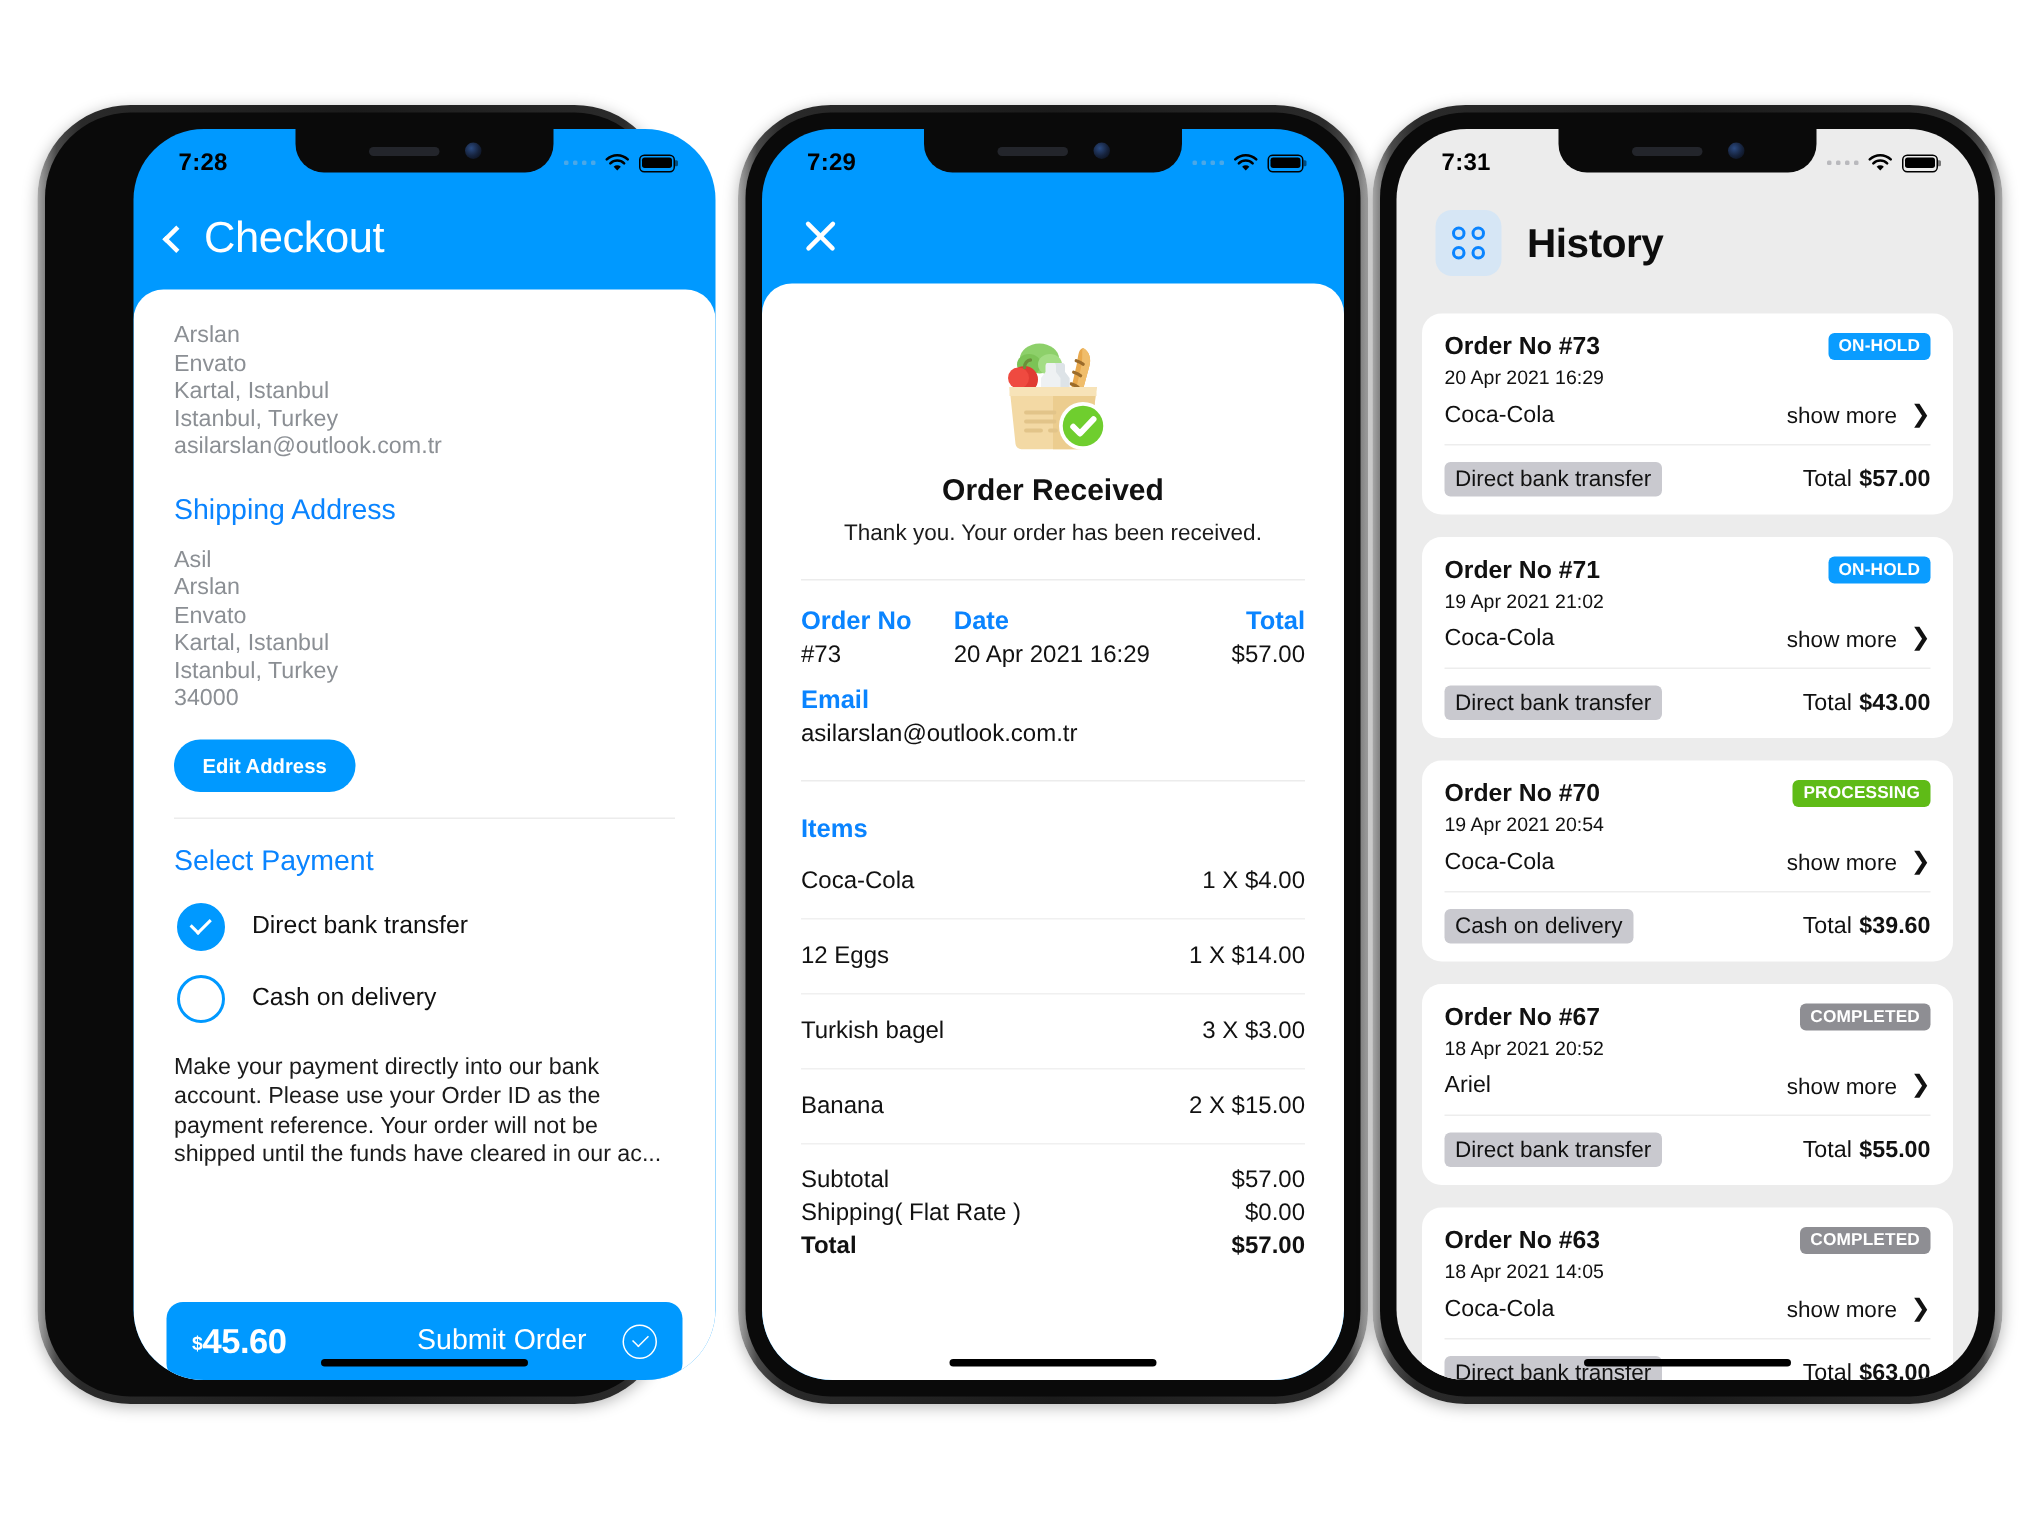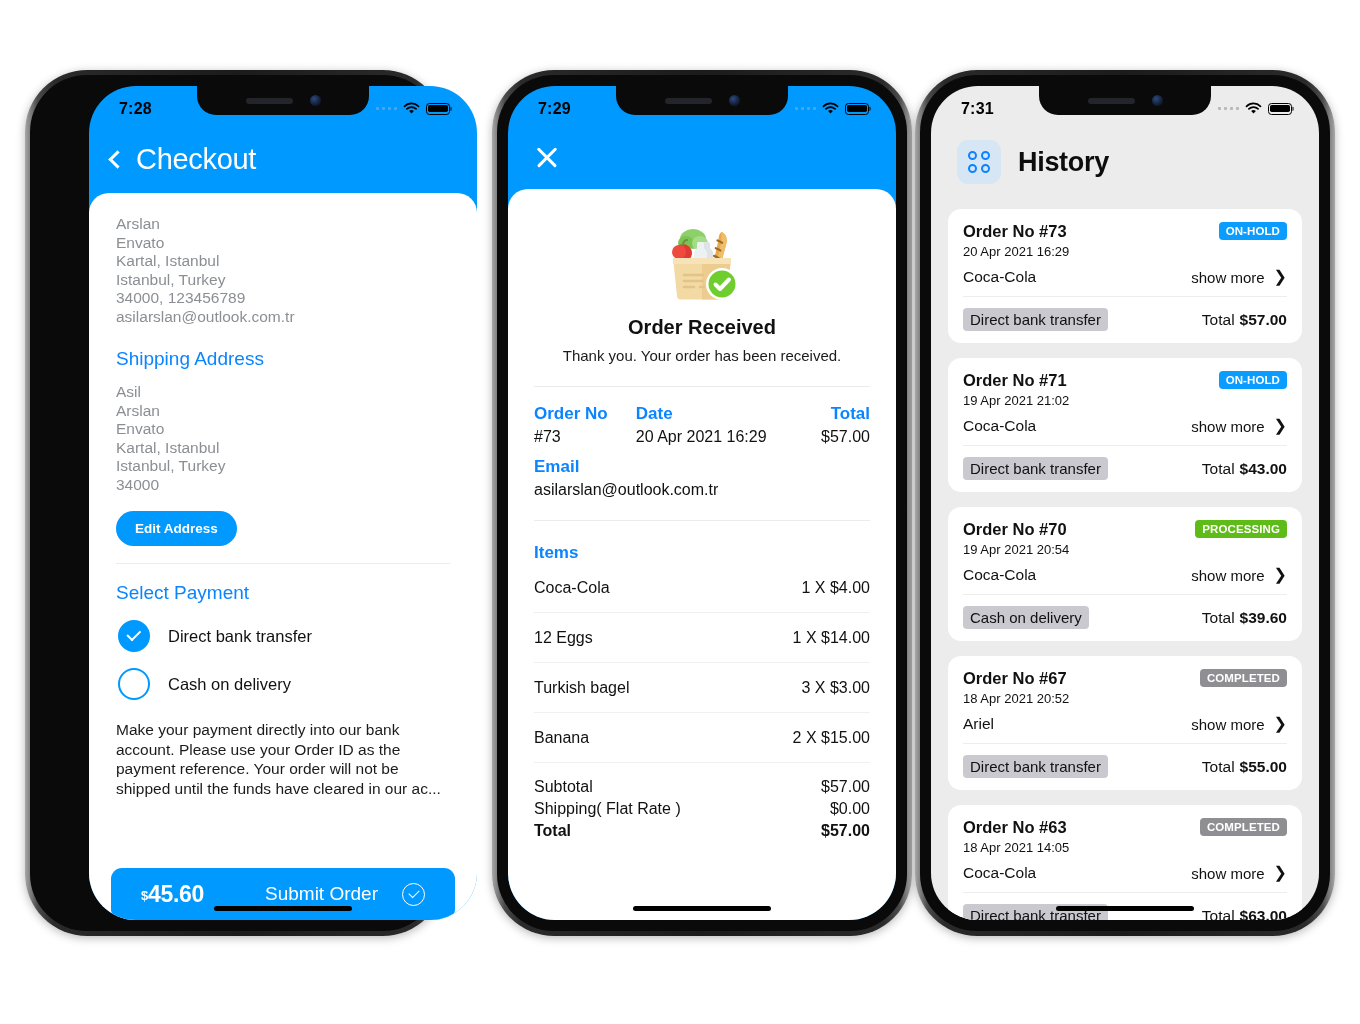--- a/index.html
+++ b/index.html
@@ -111,21 +111,21 @@
   .radio.on::after {
     content: ""; width: 11px; height: 6px; border-left: 2.6px solid #fff; border-bottom: 2.6px solid #fff;
     transform: rotate(-45deg) translate(1px,-2px);
   }
   .pay-label { font-size: 16.5px; color: #111; }
   .pay-desc { font-size: 15.5px; line-height: 19.5px; color: #1b1b1b; margin-top: 12px; }
   .submit-wrap { padding: 12px 22px 0; }
   .btn-submit {
     width: 100%; height: 52px; background: #0099ff; border: none; border-radius: 11px;
     color: #fff; display: flex; align-items: center; justify-content: space-between;
-    padding: 0 30px; cursor: pointer;
+    padding: 0 17px; cursor: pointer;
   }
   .amt { font-size: 23px; font-weight: bold; letter-spacing: -.3px; }
   .amt sup { font-size: 13px; font-weight: bold; vertical-align: 2px; }
   .submit-right { display: flex; align-items: center; gap: 24px; }
   .submit-txt { font-size: 19px; }
   .chk-ring {
     width: 23px; height: 23px; border-radius: 50%; border: 1.8px solid #fff;
     display: flex; align-items: center; justify-content: center;
   }
   .chk-ring::after {
@@ -249,21 +249,20 @@
         </div>
 
         <div class="sheet">
           <div class="sheet-scroll">
 
             <div>
               <div class="addr-line">Arslan</div>
               <div class="addr-line">Envato</div>
               <div class="addr-line">Kartal, Istanbul</div>
               <div class="addr-line">Istanbul, Turkey</div>
-              <div class="addr-line">34000, 123456789</div>
               <div class="addr-line">asilarslan@outlook.com.tr</div>
             </div>
 
             <div class="sec-title">Shipping Address</div>
             <div>
               <div class="addr-line">Asil</div>
               <div class="addr-line">Arslan</div>
               <div class="addr-line">Envato</div>
               <div class="addr-line">Kartal, Istanbul</div>
               <div class="addr-line">Istanbul, Turkey</div>

